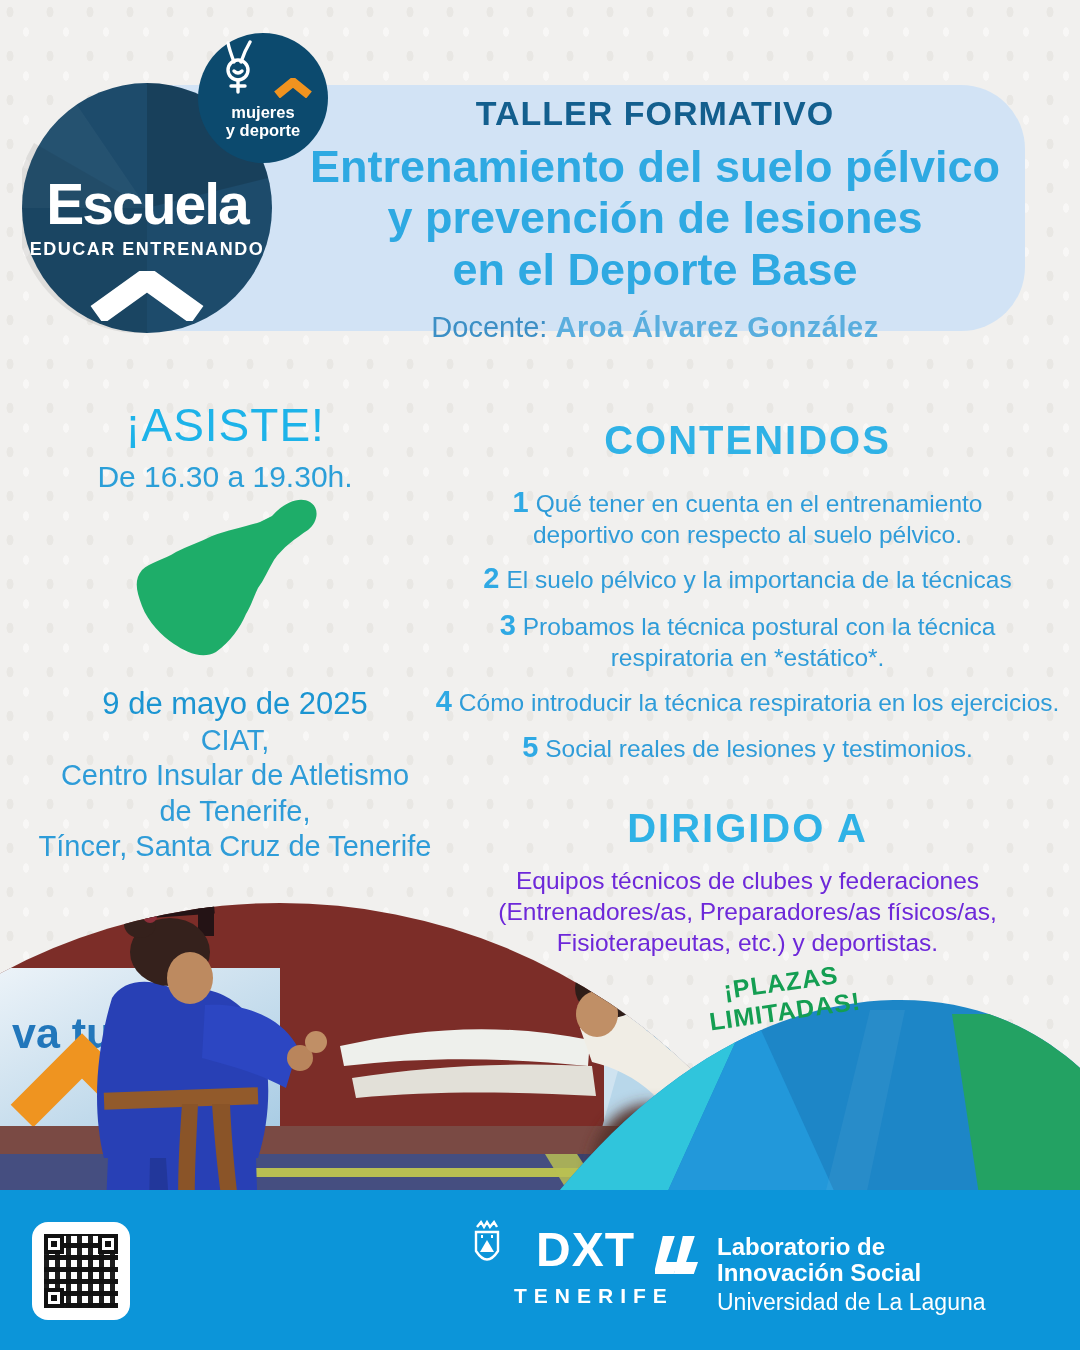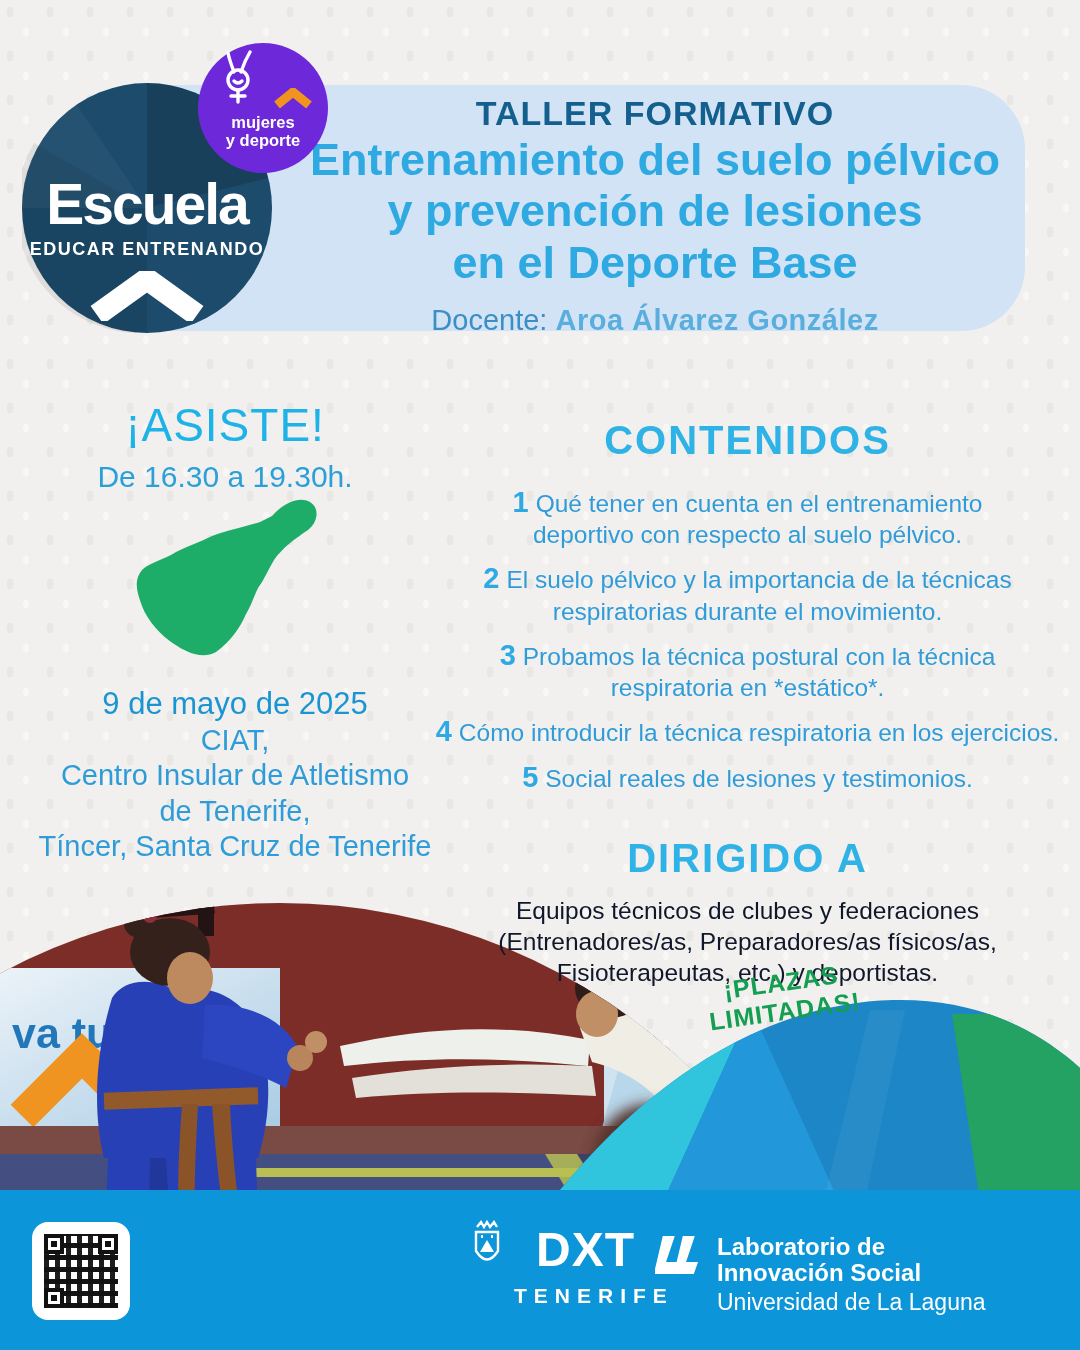--- a/index.html
+++ b/index.html
@@ -16,50 +16,50 @@
     background-size:40px 44px;
   }
   .abs{position:absolute;}
   
   .header-panel{
     left:88px;top:85px;width:937px;height:246px;
     background:#d2e3f5;border-radius:64px;z-index:1;
   }
   .header-text{left:300px;top:94px;width:710px;text-align:center;z-index:2;}
   .kicker{font-size:34px;font-weight:700;letter-spacing:1px;color:#135f8e;}
-  .title{margin-top:1px;font-size:45px;line-height:1.14;font-weight:700;color:#2ea9e2;}
+  .title{margin-top:8px;font-size:45px;line-height:1.14;font-weight:700;color:#2ea9e2;}
   .teacher{margin-top:16px;font-size:29px;color:#3c8fc5;}
   .teacher b{color:#5aaede;font-weight:700;letter-spacing:.5px;}
   
   .logo-wrap{left:22px;top:83px;width:250px;height:250px;z-index:3;}
   .logo-circle{position:absolute;inset:0;}
   .logo-texts{position:absolute;inset:0;text-align:center;color:#fff;}
   .logo-title{margin-top:88px;font-size:57px;font-weight:700;letter-spacing:-2px;}
   .logo-sub{margin-top:2px;font-size:18px;font-weight:700;letter-spacing:1.5px;}
   .logo-chev{position:absolute;left:63px;top:188px;}
   
-  .badge{left:198px;top:43px;width:130px;height:130px;border-radius:50%;
-    background:#6d28d9;z-index:4;text-align:center;color:#fff;}
+  .badge{left:198px;top:33px;width:130px;height:130px;border-radius:50%;
+    background:#0c4a6e;z-index:4;text-align:center;color:#fff;}
   .badge-lines{margin-top:2px;font-size:16.5px;font-weight:700;line-height:1.08;}
   
   .attend{left:60px;top:398px;width:330px;text-align:center;z-index:2;}
   .attend-h{font-size:46px;font-weight:400;letter-spacing:1px;color:#1db3e9;}
   .attend-time{margin-top:8px;font-size:30px;color:#2b9fd8;}
   .island{left:112px;top:492px;z-index:2;}
   .when{left:20px;top:686px;width:430px;text-align:center;z-index:2;color:#2e9cd8;}
   .when-date{font-size:31px;font-weight:400;color:#1b95d2;margin-bottom:1px;}
   .when-line{font-size:29px;line-height:1.22;}
   
   .rcol{left:425px;top:418px;width:645px;text-align:center;z-index:2;}
   .rhead{font-size:40px;font-weight:700;letter-spacing:2px;color:#2fb2e6;}
   .c-list{margin-top:22px;}
   .c-item{margin-bottom:11px;font-size:24.5px;line-height:1.22;color:#2f9cd9;}
   .c-num{font-size:29px;font-weight:700;color:#2fa9e4;margin-right:7px;}
   .audience-h{margin-top:40px;}
-  .audience-text{margin:14px auto 0;width:540px;font-size:24.5px;line-height:1.28;color:#0f172a;}
+  .audience-text{margin:14px auto 0;width:540px;font-size:24.5px;line-height:1.28;color:#6d28d9;}
   .aud-line{display:block;}
   
   .plazas{left:668px;top:968px;width:230px;text-align:center;z-index:2;
     font-size:25px;font-weight:700;letter-spacing:1px;color:#149e52;
     transform:rotate(-8deg);}
   
   .scene{left:0;top:0;z-index:1;}
   
   .footer{left:0;top:1190px;width:1080px;height:160px;background:#0c95d9;z-index:5;}
   .qr-box{position:absolute;left:32px;top:32px;width:98px;height:98px;background:#fff;border-radius:16px;}
@@ -242,21 +242,20 @@
 
 <div class="abs rcol">
   <div class="rhead">CONTENIDOS</div>
   <div class="c-list">
     <div class="c-item">
       <div><span class="c-num">1</span><span>Qué tener en cuenta en el entrenamiento</span></div>
       <div>deportivo con respecto al suelo pélvico.</div>
     </div>
     <div class="c-item">
       <div><span class="c-num">2</span><span>El suelo pélvico y la importancia de la técnicas</span></div>
-      <div>respiratorias durante el movimiento.</div>
     </div>
     <div class="c-item">
       <div><span class="c-num">3</span><span>Probamos la técnica postural con la técnica</span></div>
       <div>respiratoria en *estático*.</div>
     </div>
     <div class="c-item">
       <div><span class="c-num">4</span><span>Cómo introducir la técnica respiratoria en los ejercicios.</span></div>
       <div></div>
     </div>
     <div class="c-item">

